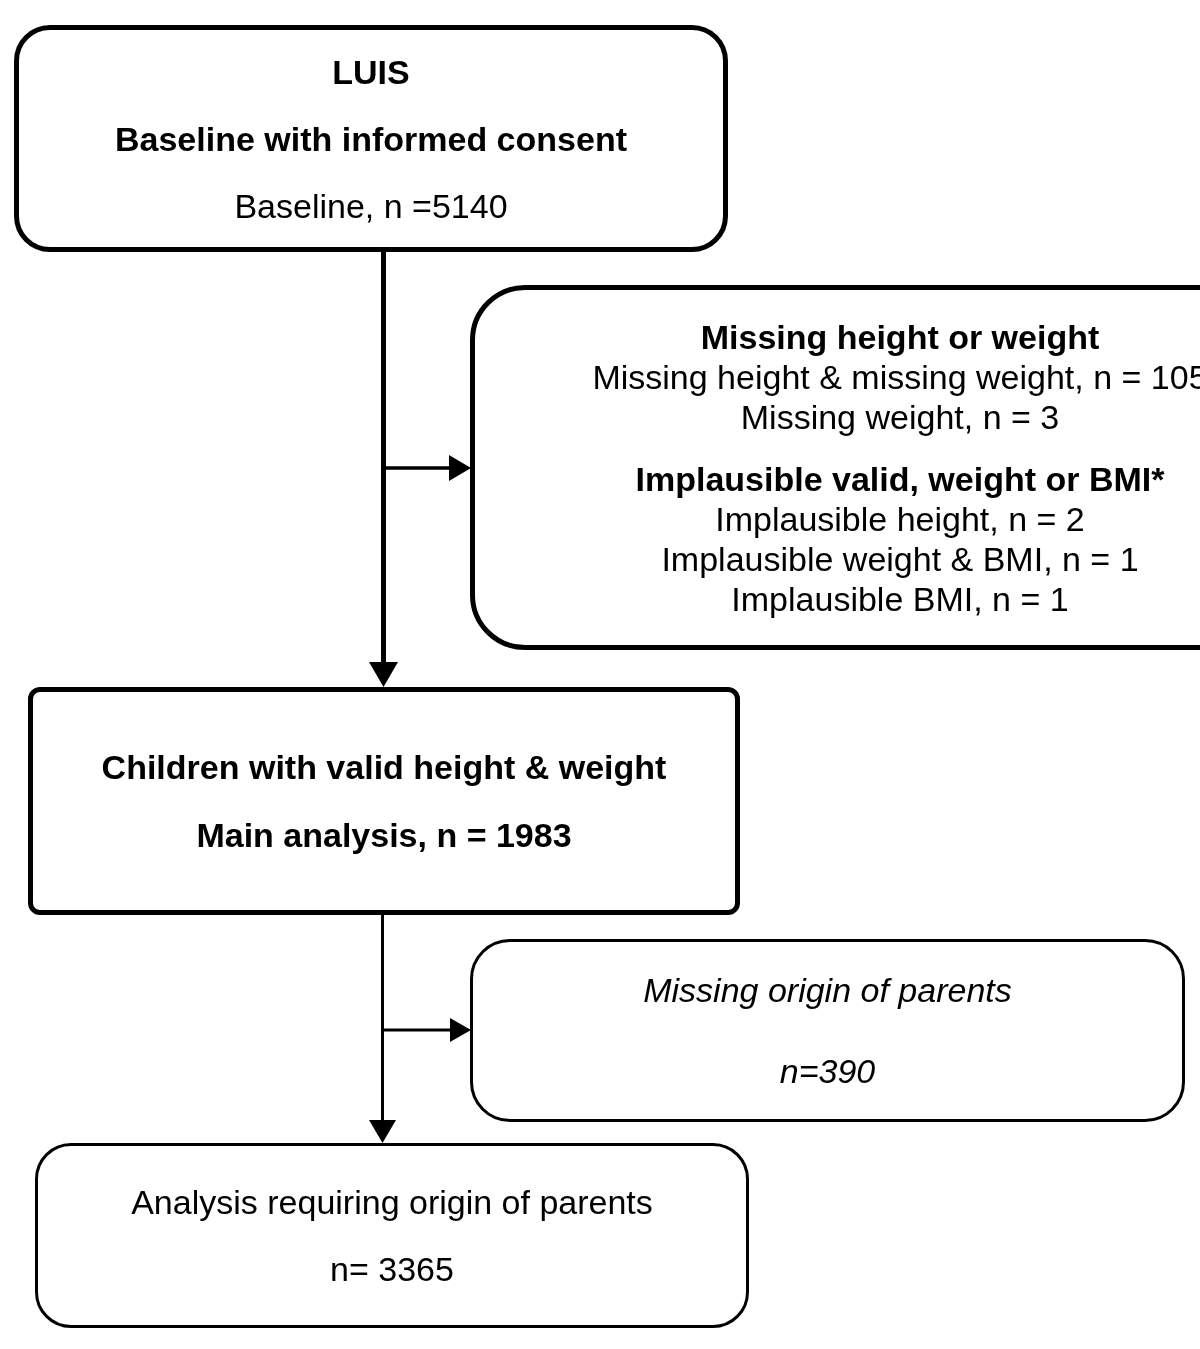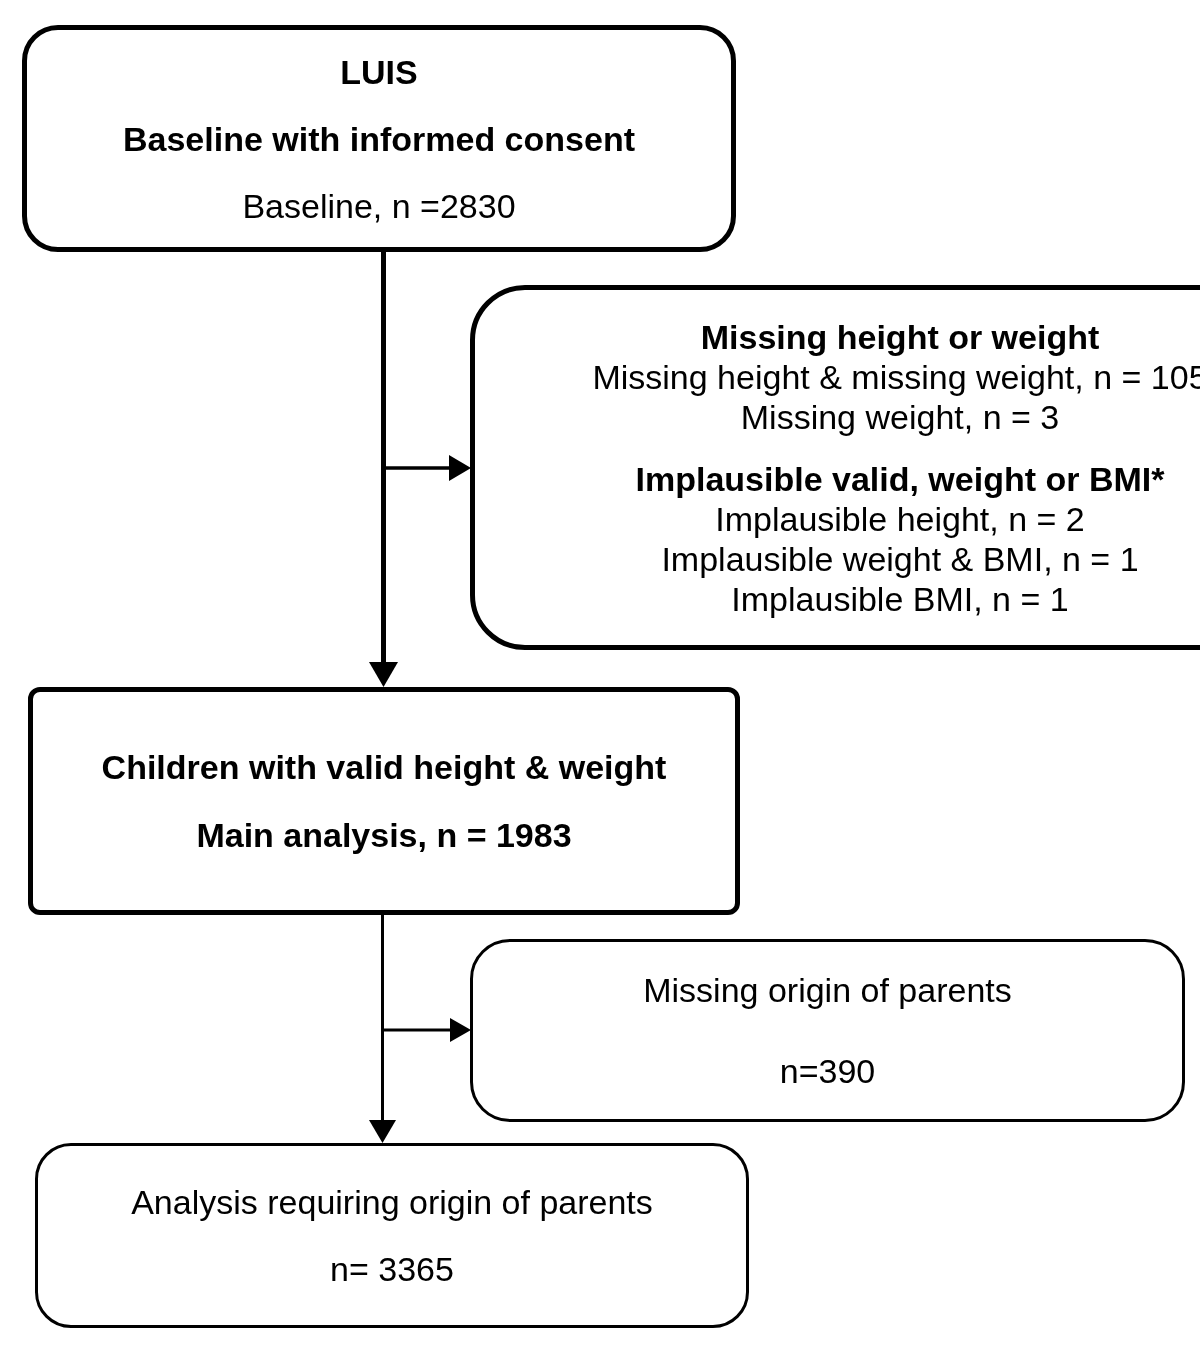--- a/index.html
+++ b/index.html
@@ -34,21 +34,21 @@
     justify-content: center;
     text-align: center;
     font-size: 34px;
     line-height: 40px;
   }
   .thin { border-width: 3px; }
   .bold { font-weight: 700; }
   .line { white-space: nowrap; }
 
   #top-box {
-    left: 22px; top: 25px;
+    left: 14px; top: 25px;
     width: 714px; height: 227px;
     border-radius: 36px;
     gap: 27px;
   }
   #exclusion-box-1 {
     left: 470px; top: 285px;
     width: 860px; height: 365px;
     border-radius: 55px;
   }
   #exclusion-box-1 .line { height: 40px; }
@@ -57,20 +57,21 @@
     left: 28px; top: 687px;
     width: 712px; height: 228px;
     border-radius: 12px;
     gap: 28px;
   }
   #exclusion-box-2 {
     left: 470px; top: 939px;
     width: 715px; height: 183px;
     border-radius: 40px;
     gap: 41px;
+    font-style: italic;
   }
   #final-box {
     left: 28px; top: 1143px;
     width: 714px; height: 185px;
     border-radius: 36px;
     gap: 27px;
     margin-left: 7px;
   }
 </style>
 </head>
@@ -93,21 +94,21 @@
     </g>
     <g>
       <line x1="381" y1="1030" x2="452" y2="1030" stroke="#000000" stroke-width="3"></line>
       <polygon points="471,1030 450,1018 450,1042" fill="#000000"></polygon>
     </g>
   </svg>
 
   <div class="box" id="top-box">
     <div class="line bold">LUIS</div>
     <div class="line bold">Baseline with informed consent</div>
-    <div class="line">Baseline, n =2830</div>
+    <div class="line">Baseline, n =5140</div>
   </div>
 
   <div class="box" id="exclusion-box-1">
     <div class="line bold">Missing height or weight</div>
     <div class="line">Missing height &amp; missing weight, n = 105</div>
     <div class="line">Missing weight, n = 3</div>
     <div class="line bold gap-top">Implausible valid, weight or BMI*</div>
     <div class="line">Implausible height, n = 2</div>
     <div class="line">Implausible weight &amp; BMI, n = 1</div>
     <div class="line">Implausible BMI, n = 1</div>

